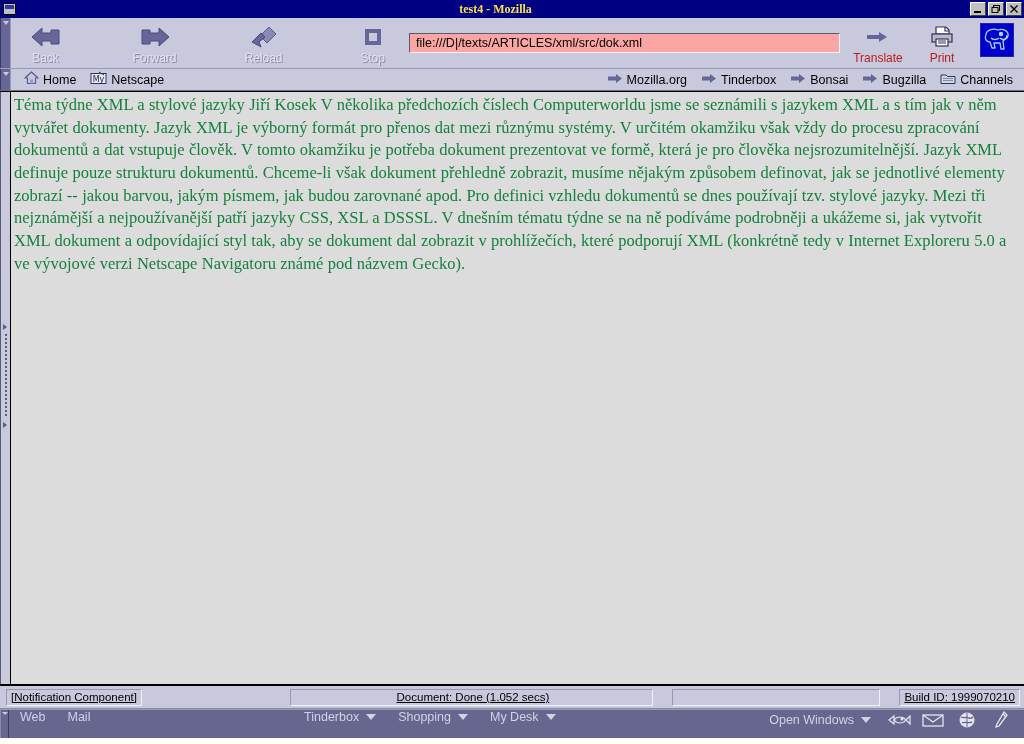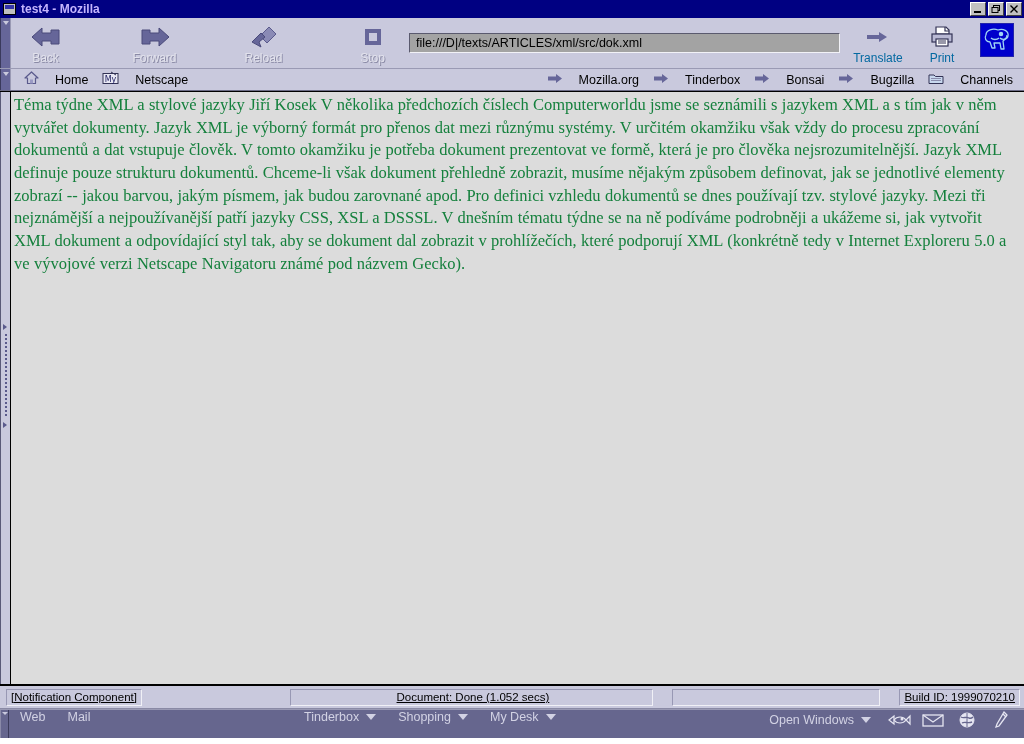--- a/index.html
+++ b/index.html
@@ -43,28 +43,29 @@
     flex: 0 0 auto;
   }
   .titlebar-icon::before {
     content: "";
     position: absolute;
     left: 1px; top: 1px; right: 1px;
     height: 4px;
     background: #3333aa;
   }
   .titlebar-title {
-    color: #c4b5fd;
+    color: #fde047;
     font-size: 12px;
     font-weight: bold;
-    font-family: Liberation Sans, sans-serif;
+    font-family: Liberation Serif, serif;
     letter-spacing: 0px;
     flex: 1 1 auto;
     white-space: nowrap;
     overflow: hidden;
+    text-align: center;
   }
   .winbtns { display: flex; gap: 2px; flex: 0 0 auto; }
   .winbtn {
     width: 16px;
     height: 14px;
     background: #c0c0c0;
     border-top: 1px solid #ffffff;
     border-left: 1px solid #ffffff;
     border-right: 1px solid #404040;
     border-bottom: 1px solid #404040;
@@ -147,40 +148,40 @@
   }
   .urlwrap {
     flex: 1 1 auto;
     margin: 0 6px 0 6px;
     display: flex;
     align-items: center;
   }
   .urlbox {
     flex: 1 1 auto;
     height: 20px;
-    background: #a3a3a3;
+    background: #fca5a5;
     border-top: 1px solid #5a5a6e;
     border-left: 1px solid #5a5a6e;
     border-right: 1px solid #f2f2f7;
     border-bottom: 1px solid #f2f2f7;
     box-sizing: border-box;
     display: flex;
     align-items: center;
     padding-left: 6px;
     font-size: 12.5px;
     color: #000;
     font-family: "Liberation Sans", sans-serif;
     outline: none;
   }
   .rightbtns { display: flex; align-items: flex-start; flex: 0 0 auto; padding-right: 6px; }
   .rbtn { text-align: center; padding-top: 4px; width: 64px; cursor: default; }
   .rbtn .ic { height: 24px; display: flex; align-items: center; justify-content: center; }
   .rbtn .lbl {
     font-size: 12px;
-    color: #0369a1;
+    color: #b91c1c;
     font-family: "Liberation Sans", sans-serif;
     margin-top: 2px;
   }
   .logo {
     width: 34px; height: 34px;
     background: #0000cc;
     margin: 2px 4px 0 6px;
     border: 1px solid #2222aa;
     box-sizing: border-box;
     display: flex; align-items: center; justify-content: center;
@@ -193,21 +194,21 @@
     background: #c9c9dd;
     display: flex;
     align-items: center;
     border-bottom: 1px solid #6b6b85;
     flex: 0 0 auto;
   }
   .ptoolbar .grippy { margin-right: 6px; }
   .pb-item {
     display: flex;
     align-items: center;
-    gap: 16px;
+    gap: 4px;
     padding: 0 7px;
     font-size: 12.5px;
     color: #000;
     font-family: "Liberation Sans", sans-serif;
     white-space: nowrap;
     cursor: default;
     justify-content: space-between;
   }
   .pb-right { margin-left: auto; display: flex; align-items: center; padding-right: 4px; }
 

